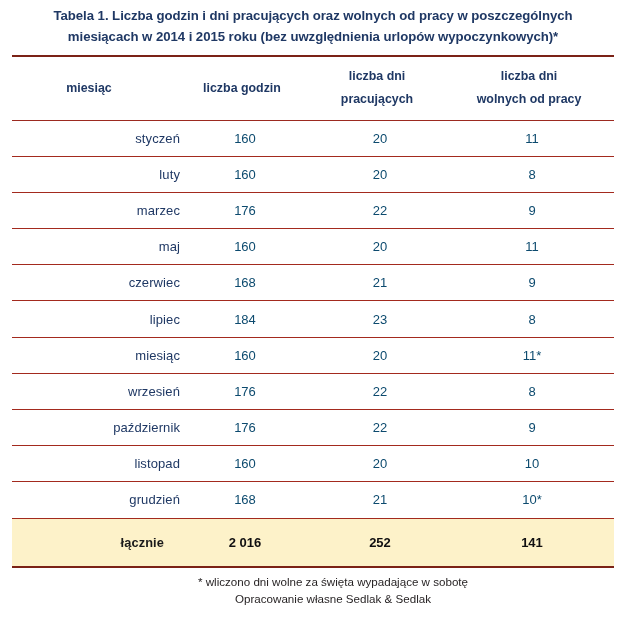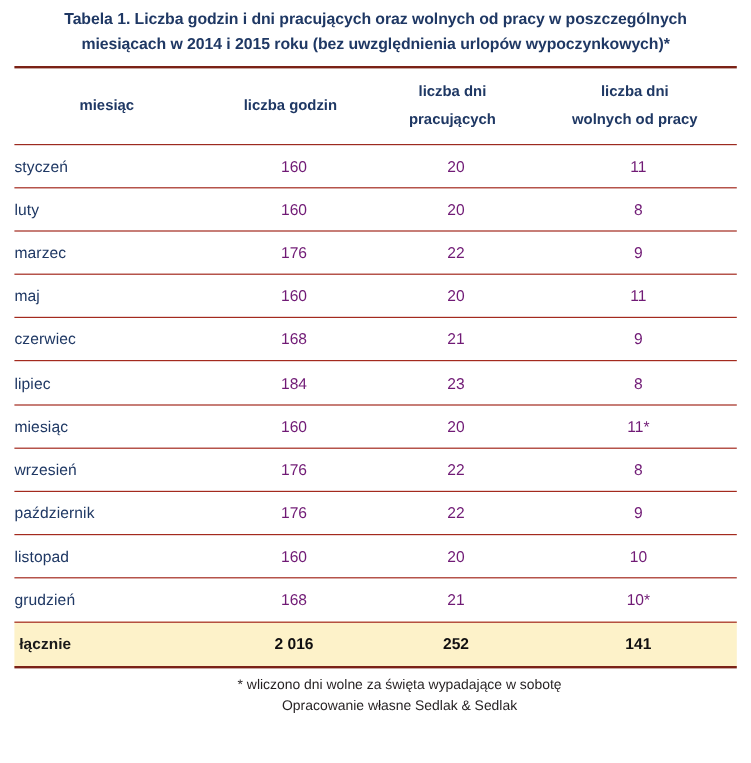--- a/index.html
+++ b/index.html
@@ -75,42 +75,42 @@
     height: 36.2px;
   }
   tbody tr.data-row td {
     border-bottom: 1.25px solid #A32A1E;
     padding: 0;
     vertical-align: middle;
     font-size: 13px;
   }
   td.t-month {
     color: #1F3864;
-    text-align: left;
+    text-align: right;
     padding-left: 4px;
     letter-spacing: 0.1px;
   }
   td.t-num {
-    color: #701a75;
+    color: #0c4a6e;
     text-align: center;
     font-size: 12.8px;
   }
   td.t-hours { padding-right: 6px; }
   td.t-work  { padding-right: 6px; }
   td.t-free  { padding-right: 6px; }
 
   
   tbody tr.total-row {
     height: 38px;
     background: #FDF2C9;
   }
   tbody tr.total-row td {
     border-top: 1.25px solid #A32A1E;
     border-bottom: 2.5px solid #7B2216;
-    padding: 4px;
+    padding: 16px;
     vertical-align: middle;
     font-weight: bold;
   }
   tbody tr.total-row td.t-month {
     color: #1A1A1A;
     font-size: 12.8px;
   }
   tbody tr.total-row td.t-num {
     color: #100F10;
     font-size: 13px;

